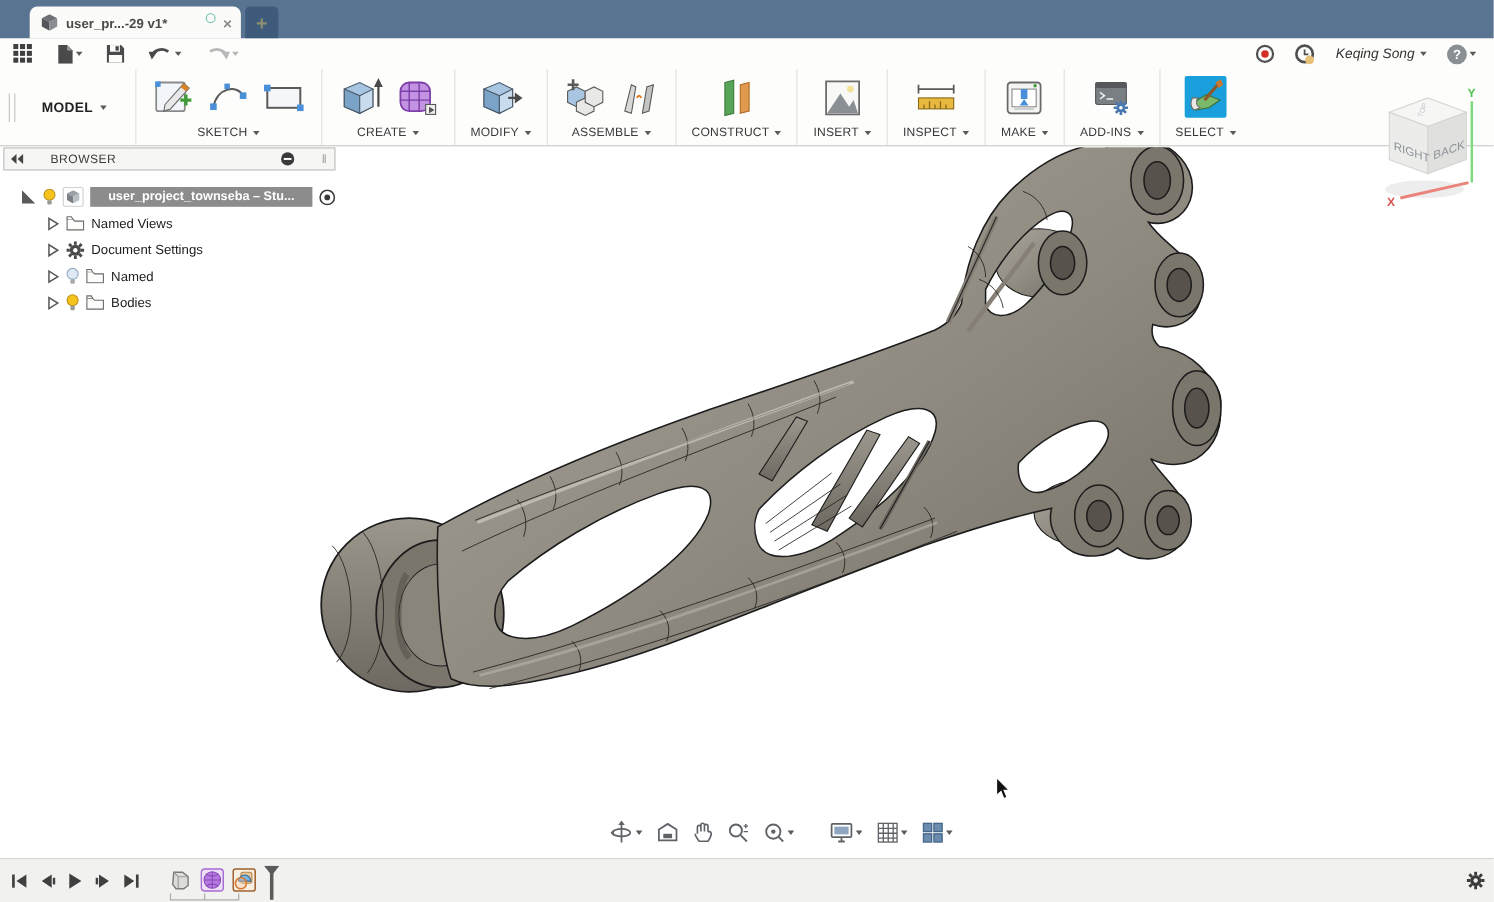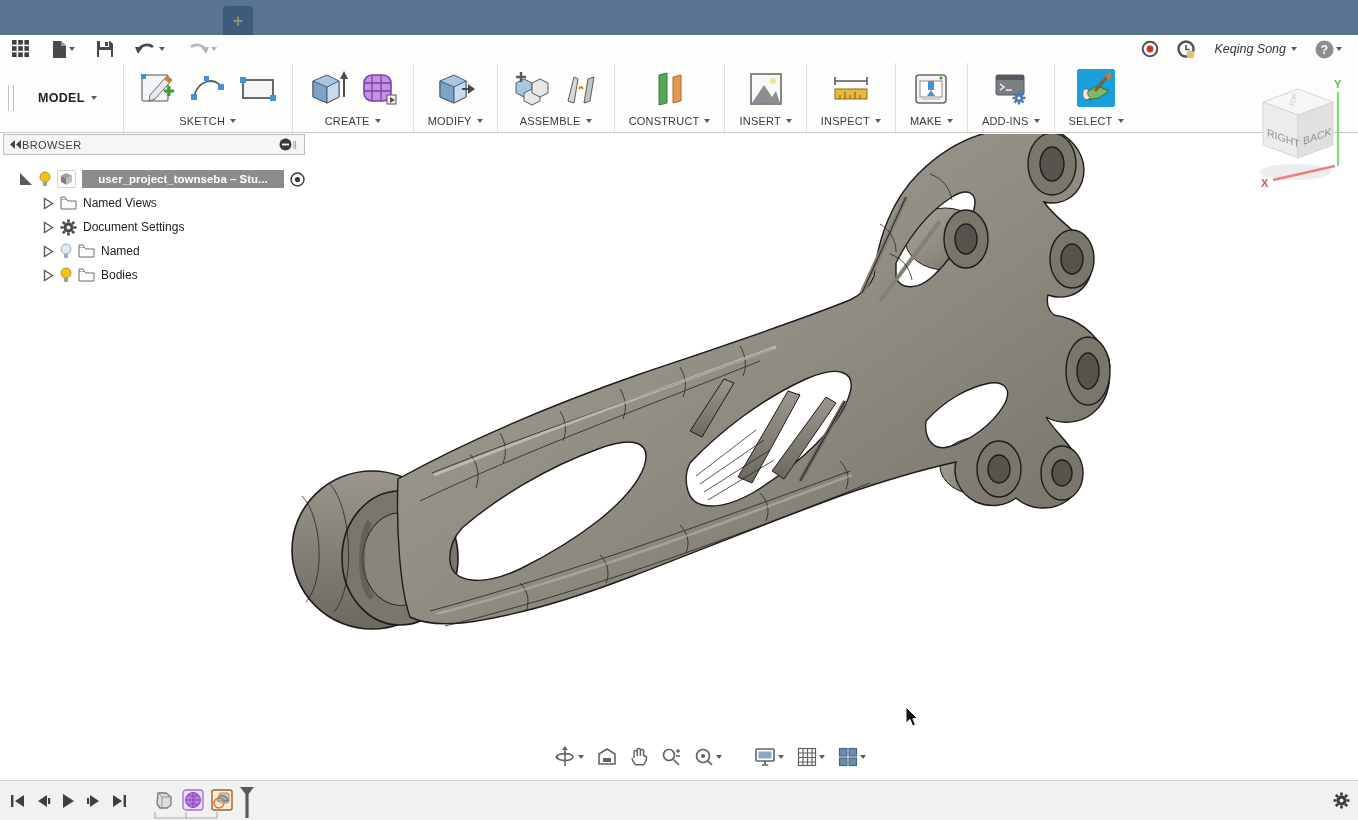--- a/index.html
+++ b/index.html
@@ -34,21 +34,21 @@
   .rbtn { background:none; border:none; padding:0; display:inline-flex; }
   .rbtn.sel { background:#19a0dc; border-radius:2px; }
   .rlabel { font-size:11px; color:#3a3a3a; display:flex; align-items:center; gap:5px; letter-spacing:.2px; }
 
   
   .canvas { position:absolute; left:0; top:134px; width:1358px; height:646px; background:#fff; }
   .model-svg { position:absolute; left:0; top:0; }
 
   
   .browser { position:absolute; left:3px; top:134px; width:302px; }
-  .browser-head { height:21px; background:#f6f6f4; border:1px solid #bdbdbb; display:flex; align-items:center; padding:0 6px; gap:0; }
+  .browser-head { height:21px; background:#f6f6f4; border:1px solid #bdbdbb; display:flex; align-items:center; padding:0 6px; gap:24px; }
   .browser-title { font-size:11px; color:#3c3c3c; letter-spacing:.4px; flex:1; }
   .mini-handle { color:#9a9a9a; font-size:11px; letter-spacing:1px; }
   .tree { padding-top:12px; font-size:12px; color:#222; }
   .trow { display:flex; align-items:center; height:24px; gap:6px; }
   .root-label { background:#8c8c8c; color:#fff; font-weight:bold; font-size:11.5px; padding:3px 10px; flex:1; text-align:center; white-space:nowrap; overflow:hidden; }
   .cube-box { width:19px; height:18px; background:#fff; border:1px solid #cfcfcd; border-radius:2px; display:flex; align-items:center; justify-content:center; }
 
   
   .viewcube { position:absolute; left:1241px; top:76px; width:118px; height:112px; }
 
@@ -63,20 +63,30 @@
   .tl-gear { margin-left:auto; padding-right:8px; }
 
   .cursor { position:absolute; left:905px; top:572px; }
 </style>
 </head>
 <body>
 
 <div class="stage">
 
   <div class="tabbar">
+    <div class="tab">
+      <svg width="16" height="15" viewBox="0 0 16 15">
+          <polygon points="8,0 15,3.5 8,7 1,3.5" fill="#6d7175"></polygon>
+          <polygon points="1,3.5 8,7 8,15 1,11" fill="#53575b"></polygon>
+          <polygon points="8,7 15,3.5 15,11 8,15" fill="#898d91"></polygon>
+        </svg>
+      <span class="tab-title">user_pr...-29 v1*</span>
+      <span class="tab-status"></span>
+      <button class="tab-close">×</button>
+    </div>
     <button class="newtab">+</button>
   </div>
 
   <div class="qat">
     <div class="grp" style="padding-left:10px; gap:18px;">
       <button class="icon-btn">
         <svg width="18" height="18" viewBox="0 0 18 18">
             <g fill="#3f3f3f">
               <rect x="0" y="0" width="4.6" height="4.6"></rect>
               <rect x="6.2" y="0" width="4.6" height="4.6"></rect>

